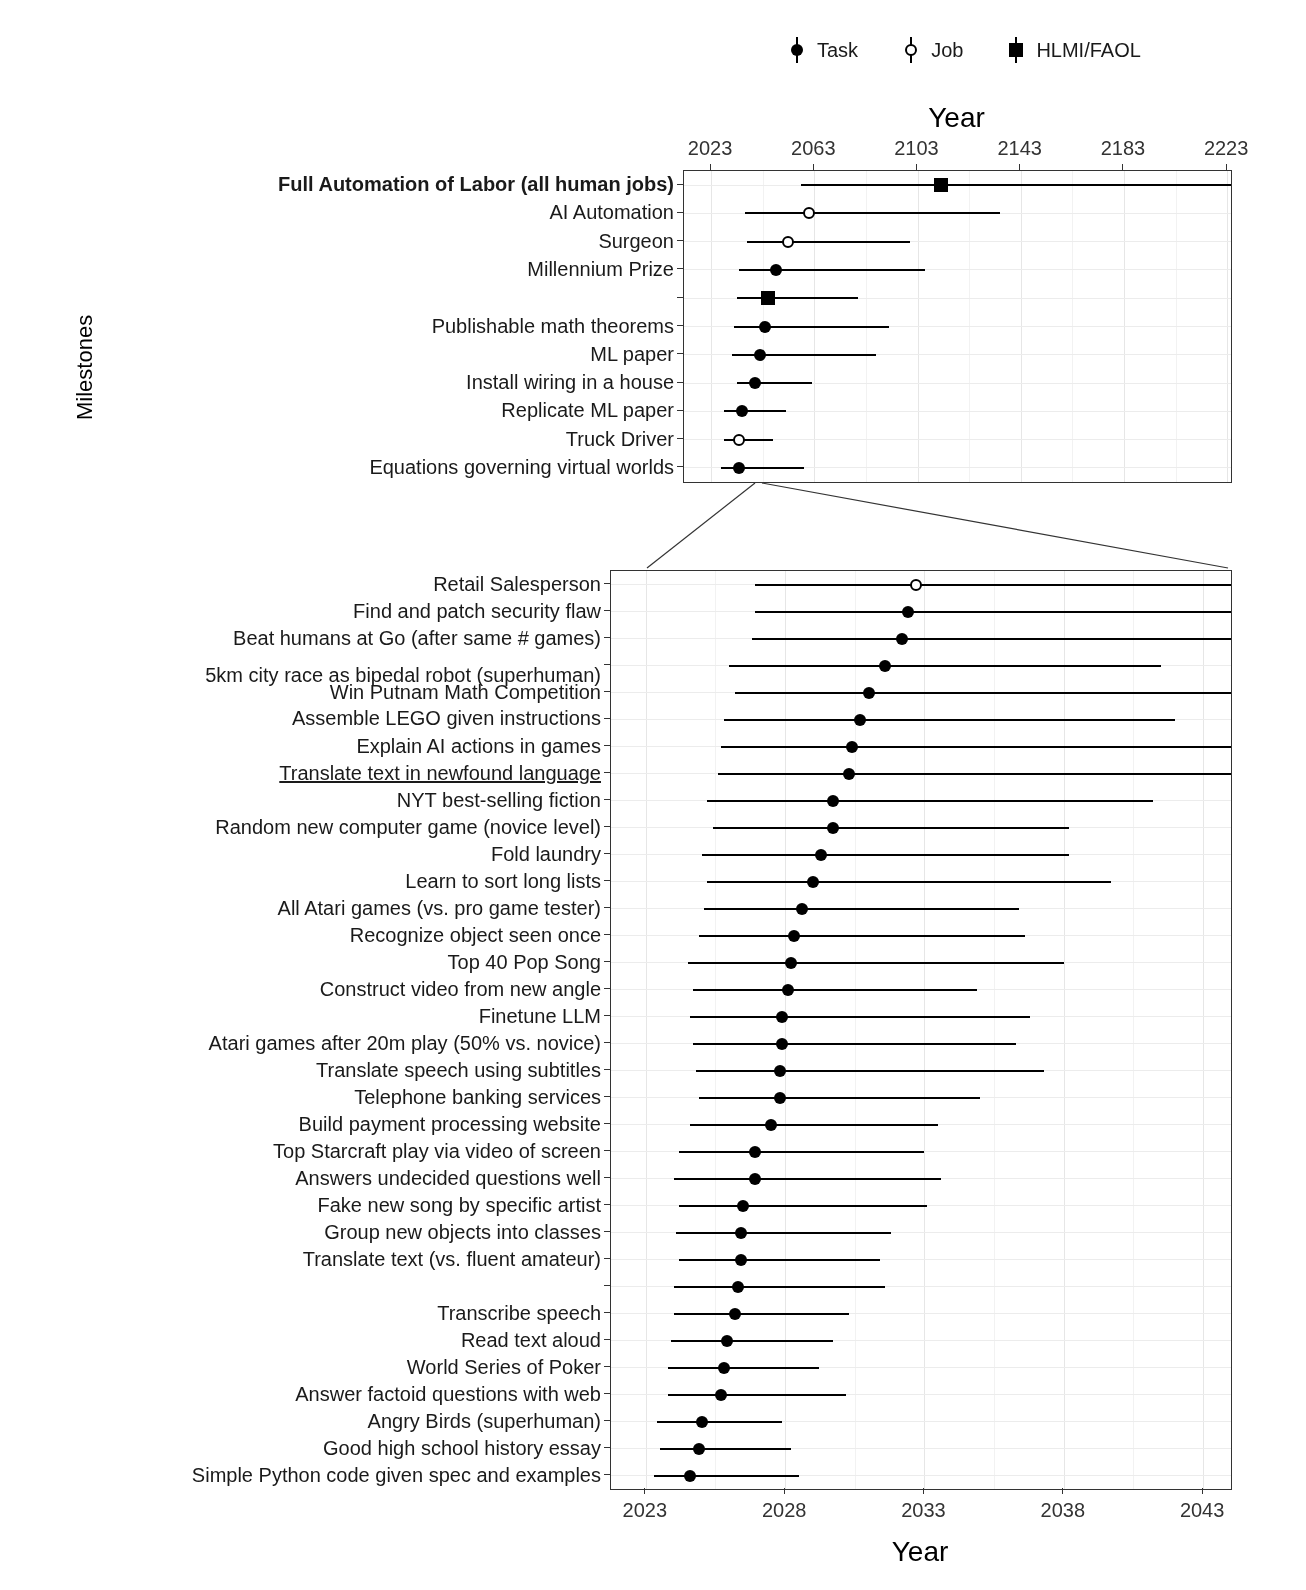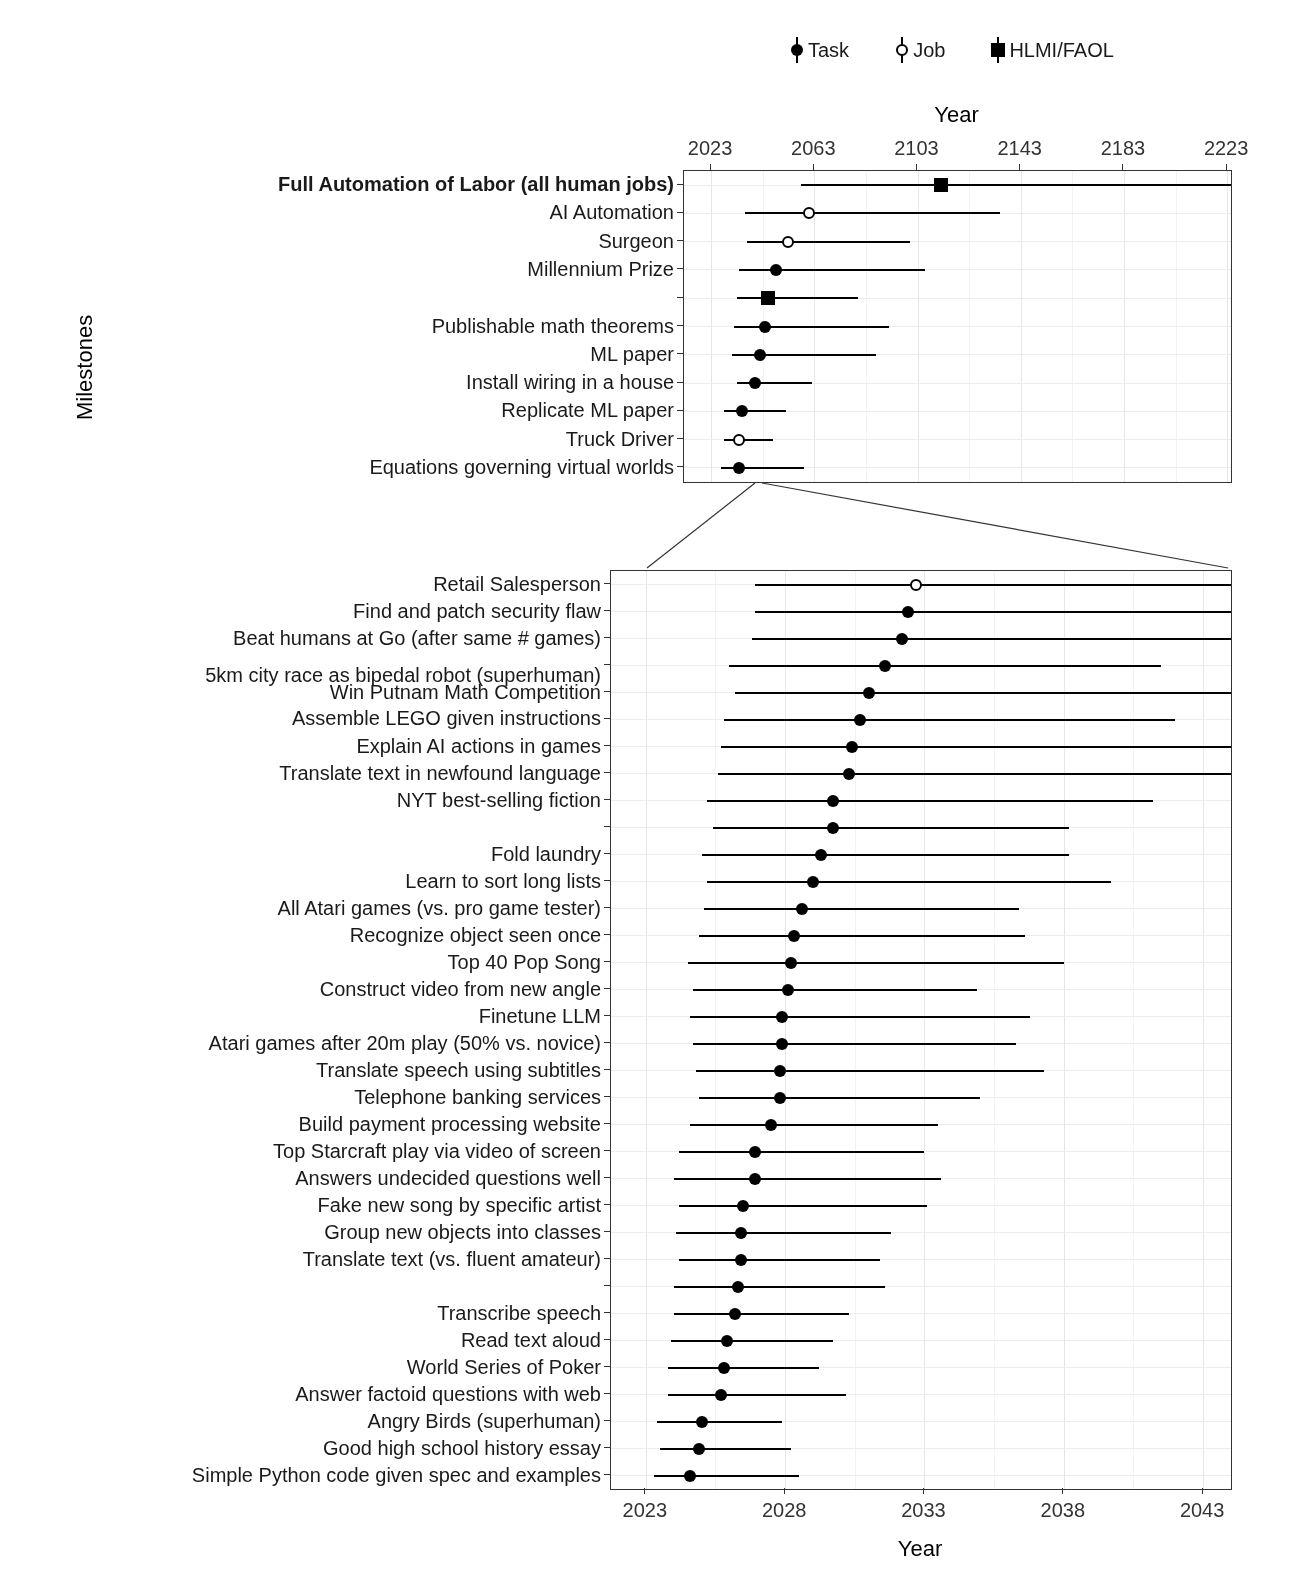--- a/index.html
+++ b/index.html
@@ -10,25 +10,25 @@
   .grid-v.minor{background:#f2f2f2;}
   .grid-h{position:absolute;left:0;right:0;height:1px;background:#ececec;}
   .errbar{position:absolute;height:2px;background:#000;}
   .m-task{width:12px;height:12px;border-radius:50%;background:#000;}
   .m-job{width:12px;height:12px;border-radius:50%;background:#fff;border:2.5px solid #000;box-sizing:border-box;}
   .m-hlmi{width:14px;height:14px;background:#000;}
   .marker{position:absolute;}
   .row-label{position:absolute;font-size:20px;color:#1a1a1a;white-space:nowrap;text-align:right;}
   .tick{position:absolute;background:#333;}
   .tick-label{position:absolute;font-size:20px;color:#333;text-align:center;}
-  .axis-title{position:absolute;font-size:22px;color:#000;text-align:center;}
+  .axis-title{position:absolute;font-size:28px;color:#000;text-align:center;}
   .y-axis-title{position:absolute;left:72px;top:250px;height:170px;font-size:22px;color:#000;
                 writing-mode:vertical-rl;transform:rotate(180deg);display:flex;align-items:center;}
   .legend{position:absolute;left:786px;top:26px;height:48px;display:flex;gap:42px;align-items:center;font-size:20px;}
-  .legend-item{display:flex;align-items:center;gap:0;}
+  .legend-item{display:flex;align-items:center;gap:9px;}
   .key{position:relative;width:22px;height:30px;display:inline-block;}
   .key .vline{position:absolute;left:10px;top:2px;width:2px;height:26px;background:#000;}
   .key .km{position:absolute;}
   .key .m-task.km{left:5px;top:9px;}
   .key .m-job.km{left:5px;top:9px;}
   .key .m-hlmi.km{left:4px;top:8px;}
   #funnel{position:absolute;left:0;top:0;pointer-events:none;}
 </style>
 </head>
 <body>
@@ -268,24 +268,25 @@
     <div class="row-label" style="right: 705px; top: 624.5px; height: 26px; line-height: 26px;">Beat humans at Go (after same # games)</div>
     <div class="tick" style="left: 604px; top: 664px; width: 6px; height: 1px;"></div>
     <div class="row-label" style="right: 705px; top: 662px; height: 26px; line-height: 26px;">5km city race as bipedal robot (superhuman)</div>
     <div class="tick" style="left: 604px; top: 691px; width: 6px; height: 1px;"></div>
     <div class="row-label" style="right: 705px; top: 678.5px; height: 26px; line-height: 26px;">Win Putnam Math Competition</div>
     <div class="tick" style="left: 604px; top: 718px; width: 6px; height: 1px;"></div>
     <div class="row-label" style="right: 705px; top: 684px; height: 26px; line-height: 26px; margin-top: 21px;">Assemble LEGO given instructions</div>
     <div class="tick" style="left: 604px; top: 745px; width: 6px; height: 1px;"></div>
     <div class="row-label" style="right: 705px; top: 732.5px; height: 26px; line-height: 26px;">Explain AI actions in games</div>
     <div class="tick" style="left: 604px; top: 772px; width: 6px; height: 1px;"></div>
-    <div class="row-label" style="right: 705px; top: 759.5px; height: 26px; line-height: 26px;">Translate text in newfound language</div>
+    <div class="row-label" style="right: 705px; top: 759.5px; height: 26px; line-height: 26px; text-decoration: underline;">Translate text in newfound language</div>
     <div class="tick" style="left: 604px; top: 799px; width: 6px; height: 1px;"></div>
     <div class="row-label" style="right: 705px; top: 786.5px; height: 26px; line-height: 26px;">NYT best-selling fiction</div>
     <div class="tick" style="left: 604px; top: 826px; width: 6px; height: 1px;"></div>
+    <div class="row-label" style="right: 705px; top: 813.5px; height: 26px; line-height: 26px;">Random new computer game (novice level)</div>
     <div class="tick" style="left: 604px; top: 853px; width: 6px; height: 1px;"></div>
     <div class="row-label" style="right: 705px; top: 840.5px; height: 26px; line-height: 26px;">Fold laundry</div>
     <div class="tick" style="left: 604px; top: 880px; width: 6px; height: 1px;"></div>
     <div class="row-label" style="right: 705px; top: 867.5px; height: 26px; line-height: 26px;">Learn to sort long lists</div>
     <div class="tick" style="left: 604px; top: 907px; width: 6px; height: 1px;"></div>
     <div class="row-label" style="right: 705px; top: 894.5px; height: 26px; line-height: 26px;">All Atari games (vs. pro game tester)</div>
     <div class="tick" style="left: 604px; top: 934px; width: 6px; height: 1px;"></div>
     <div class="row-label" style="right: 705px; top: 921.5px; height: 26px; line-height: 26px;">Recognize object seen once</div>
     <div class="tick" style="left: 604px; top: 961px; width: 6px; height: 1px;"></div>
     <div class="row-label" style="right: 705px; top: 948.5px; height: 26px; line-height: 26px;">Top 40 Pop Song</div>

